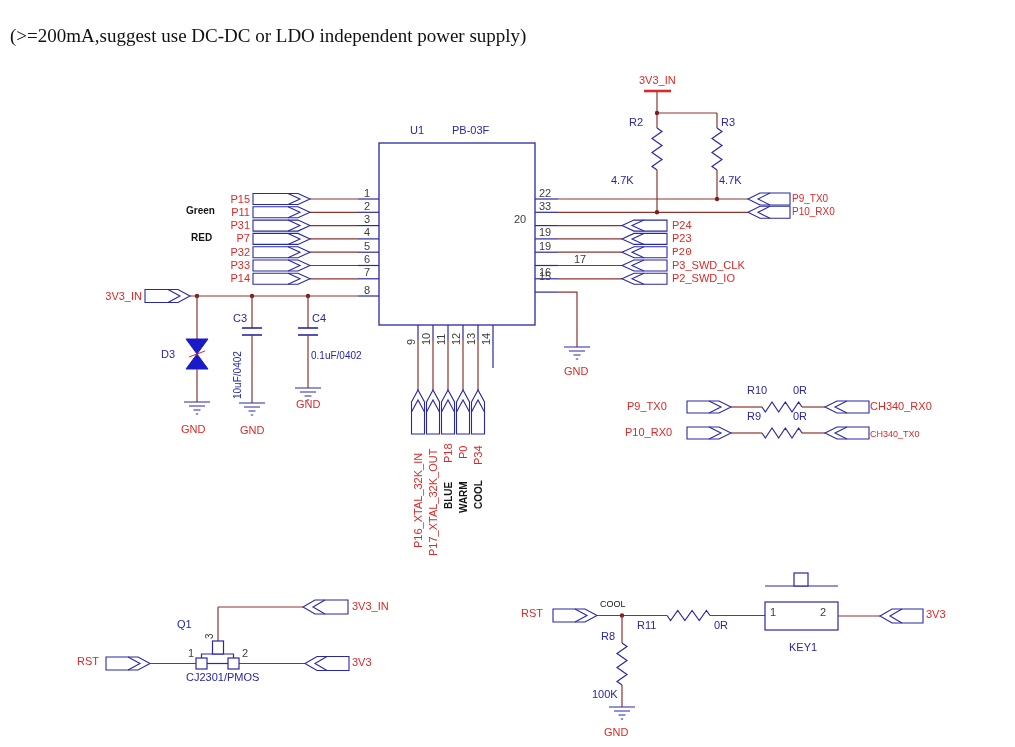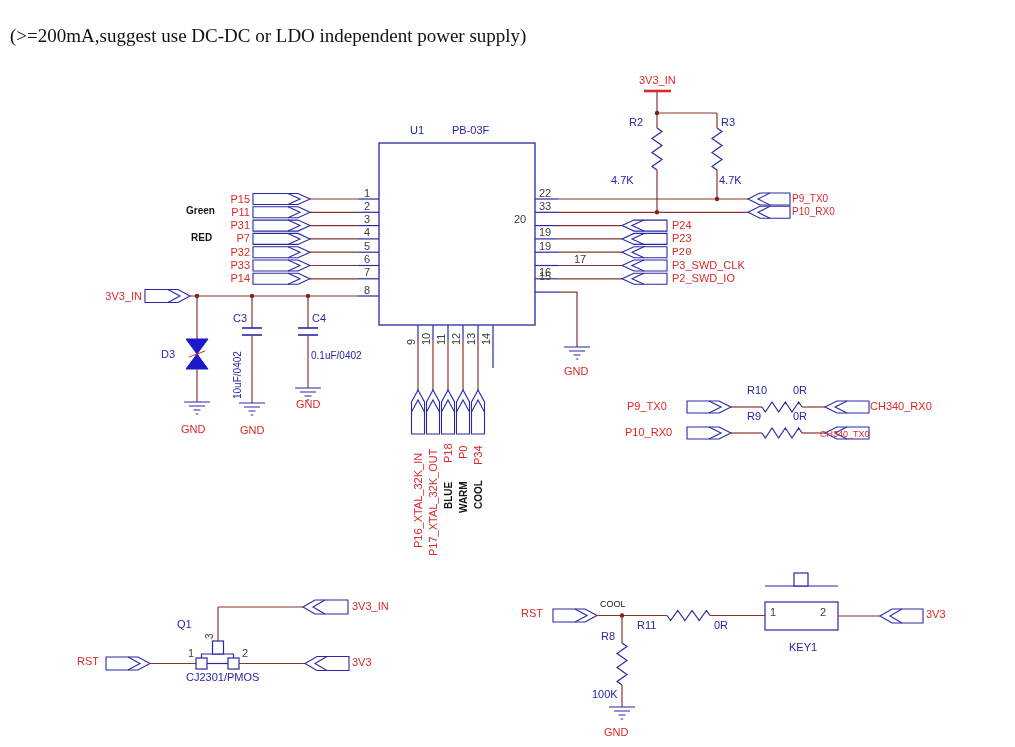--- a/index.html
+++ b/index.html
@@ -221,21 +221,21 @@
   <div class="lbl blk rot" style="left:458px;top:513px">WARM</div>
   <div class="lbl blk rot" style="left:473px;top:509px">COOL</div>
 
   <div class="lbl red" style="left:627px;top:400px">P9_TX0</div>
   <div class="lbl navy" style="left:747px;top:384px">R10</div>
   <div class="lbl navy" style="left:793px;top:384px">0R</div>
   <div class="lbl red" style="left:870px;top:400px">CH340_RX0</div>
   <div class="lbl red" style="left:625px;top:426px">P10_RX0</div>
   <div class="lbl navy" style="left:747px;top:410px">R9</div>
   <div class="lbl navy" style="left:793px;top:410px">0R</div>
-  <div class="lbl red s9" style="left:820px;top:428px">CH340_TX0</div>
+  <div class="lbl red s9" style="left:870px;top:428px">CH340_TX0</div>
 
   <div class="lbl navy" style="left:177px;top:618px">Q1</div>
   <div class="lbl pinnum rot s10" style="left:204px;top:639px">3</div>
   <div class="lbl pinnum" style="left:188px;top:647px">1</div>
   <div class="lbl pinnum" style="left:242px;top:647px">2</div>
   <div class="lbl red" style="left:77px;top:655px">RST</div>
   <div class="lbl red" style="left:352px;top:600px">3V3_IN</div>
   <div class="lbl red" style="left:352px;top:656px">3V3</div>
   <div class="lbl navy" style="left:186px;top:671px">CJ2301/PMOS</div>
 

